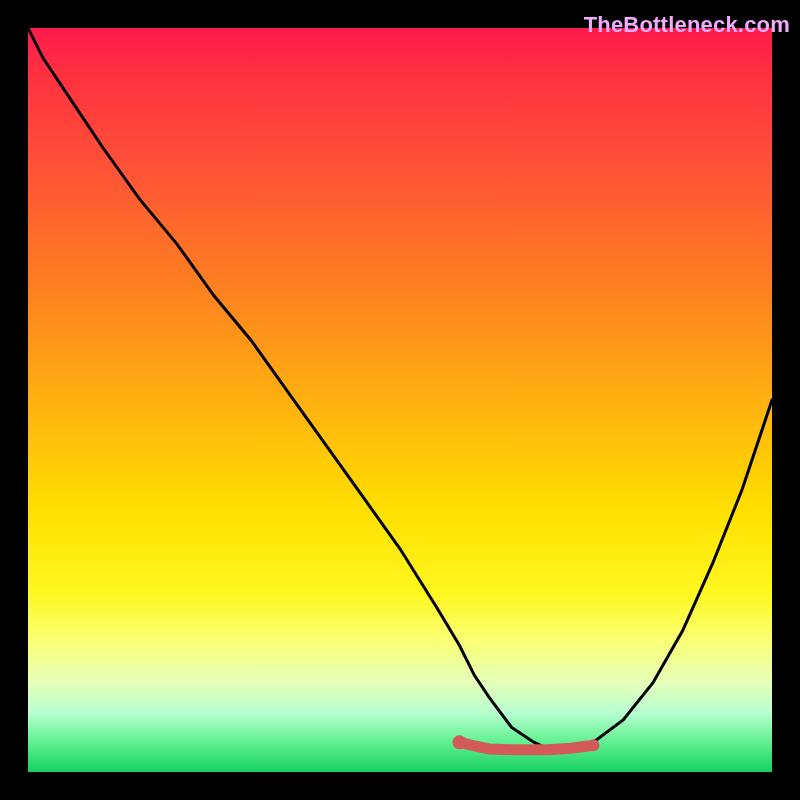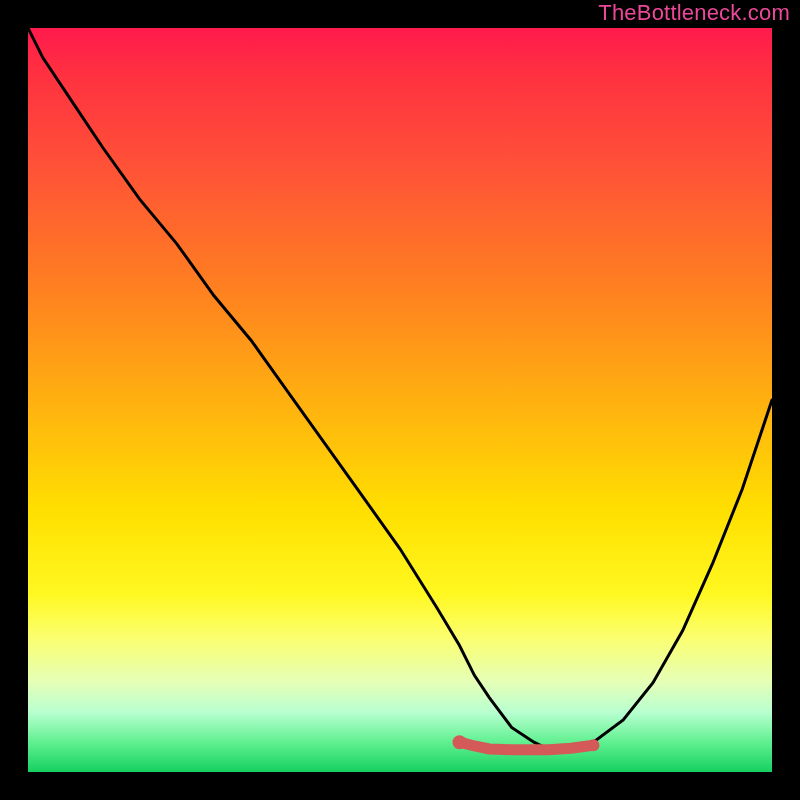--- a/index.html
+++ b/index.html
@@ -12,25 +12,25 @@
     font-family: Arial, Helvetica, sans-serif;
   }
   .frame {
     position: relative;
     width: 800px;
     height: 800px;
     background: #000;
   }
   .watermark {
     position: absolute;
-    top: 0;
+    top: 12px;
     right: 10px;
-    color: #ec4899;
+    color: #f0abfc;
     font-size: 22px;
-    font-weight: 400;
+    font-weight: 700;
     letter-spacing: 0.2px;
     z-index: 10;
   }
   .plot-area {
     position: absolute;
     left: 28px;
     top: 28px;
     width: 744px;
     height: 744px;
     overflow: hidden;

